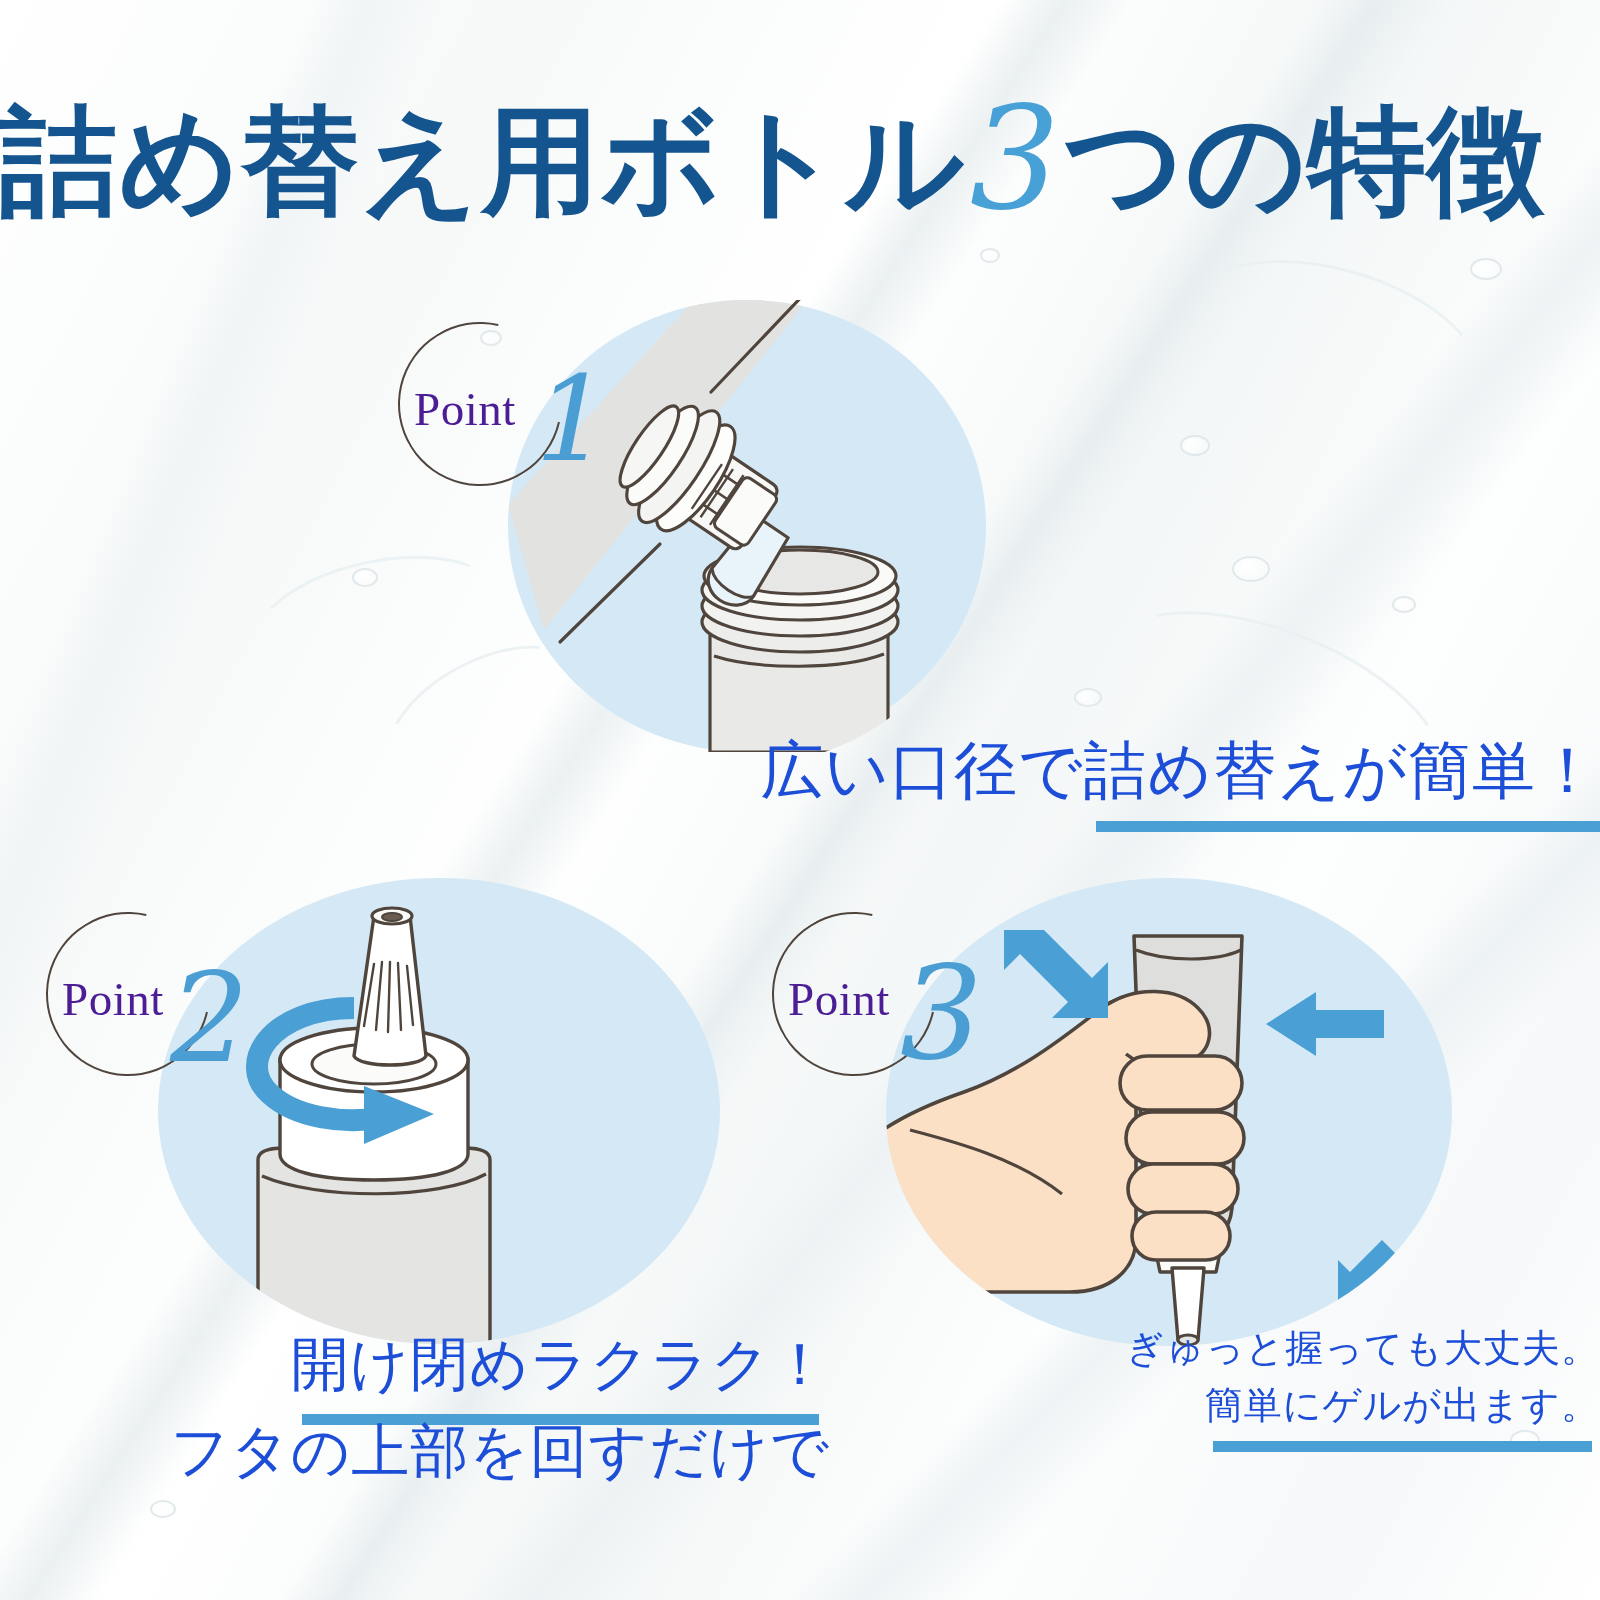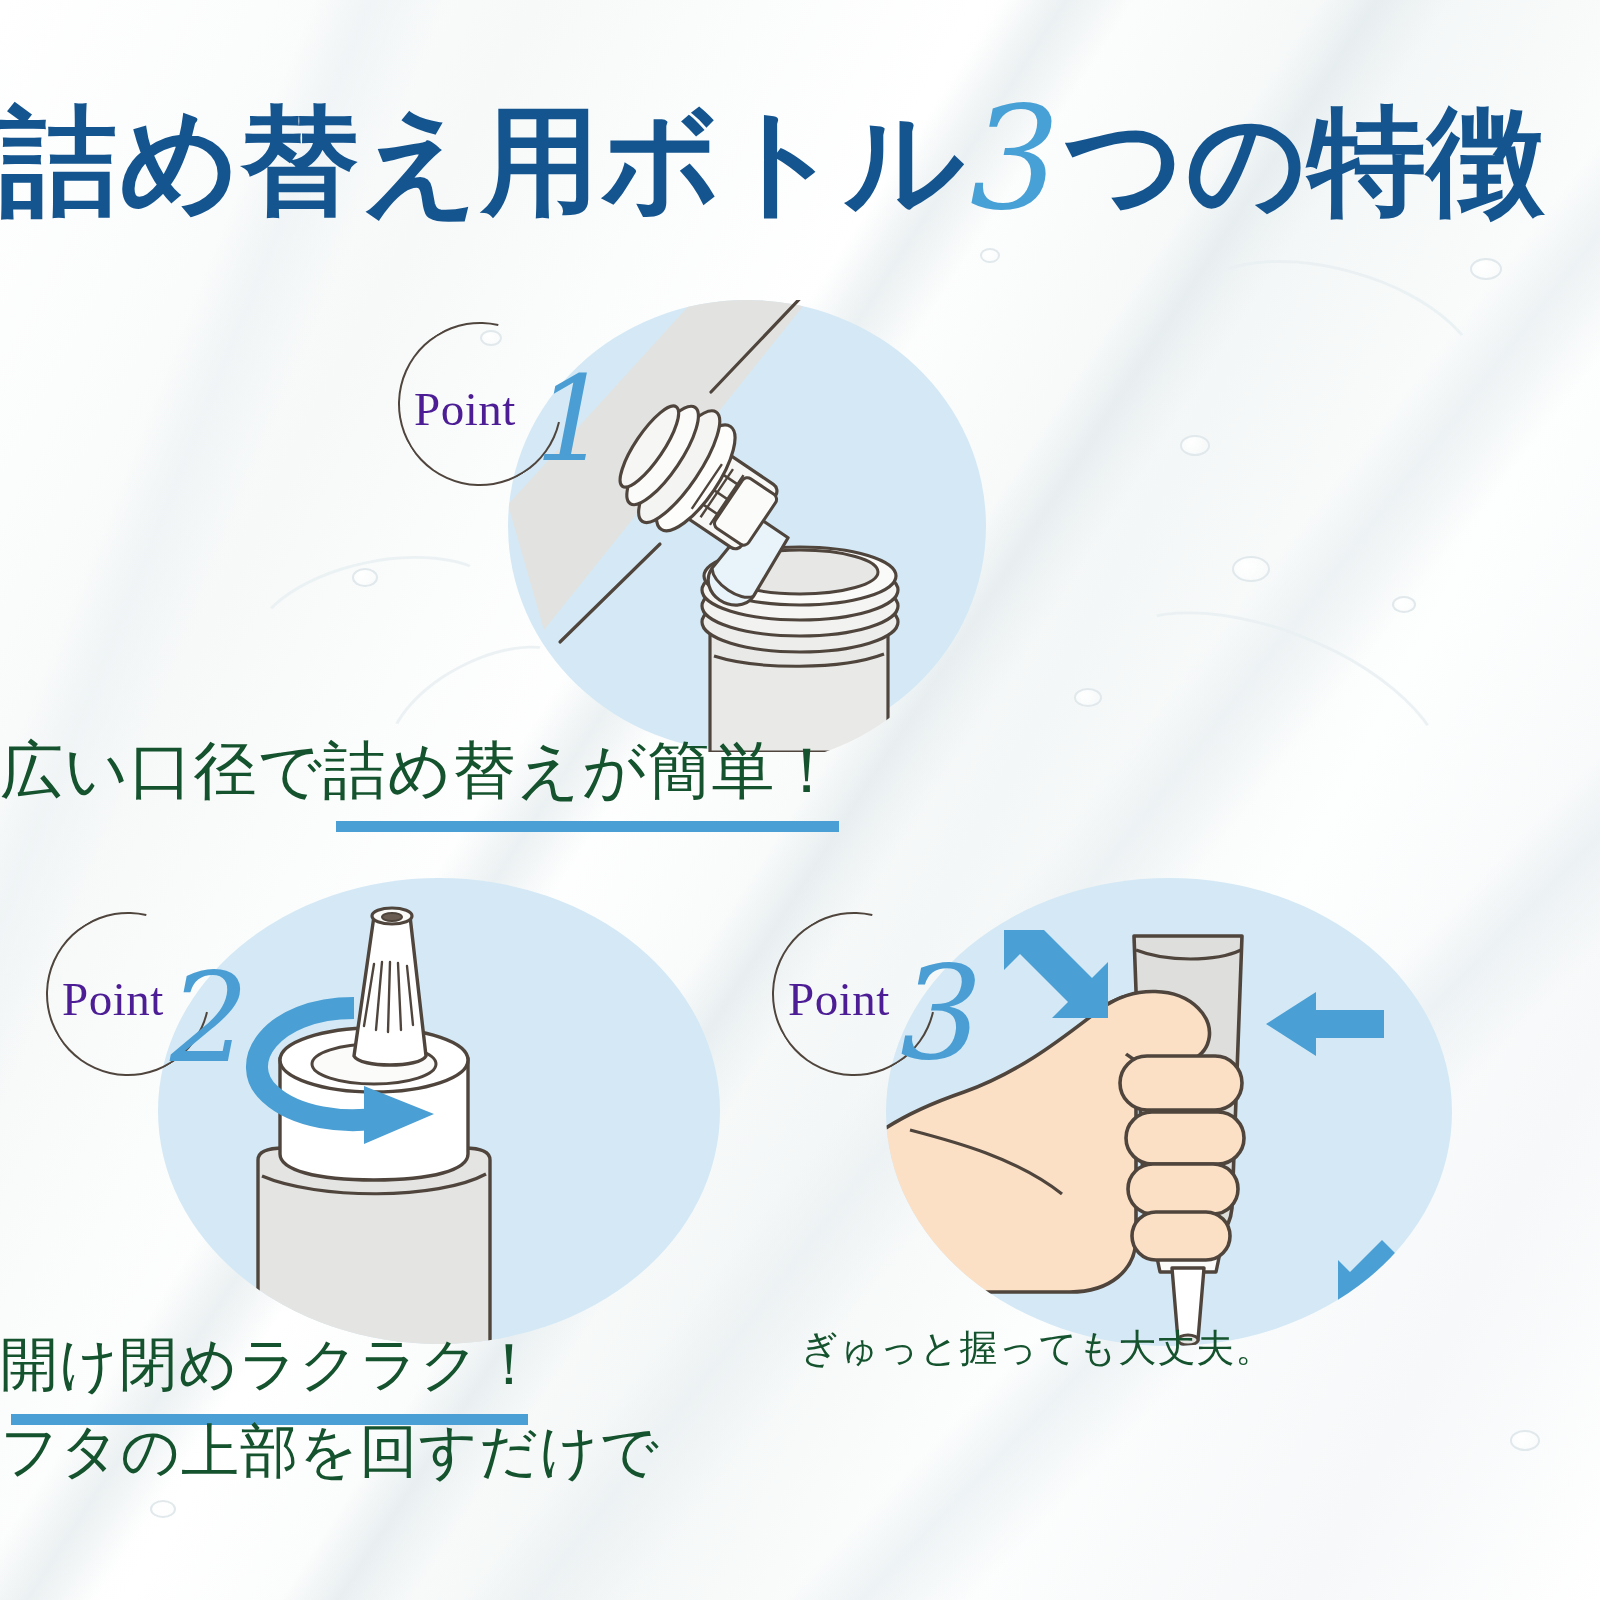--- a/index.html
+++ b/index.html
@@ -120,23 +120,23 @@
     color: #4a9ed4;
     line-height: 1;
   }
   .pn1 { left: 137px; top: 38px; font-size: 118px; font-weight: 400; }
   .pn2 { left: 124px; top: 44px; font-size: 124px; font-weight: 300; }
   .pn3 { left: 128px; top: 36px; font-size: 130px; font-weight: 300; }
 
   
   .caption {
     position: absolute;
-    text-align: left;
+    text-align: right;
     font-family: "Liberation Sans", sans-serif;
-    color: #14532d;
+    color: #1d4ed8;
     letter-spacing: 1px;
     white-space: nowrap;
   }
   .cap-line { position: relative; display: inline-block; }
   .cap-line.underlined::after {
     content: "";
     position: absolute;
     left: 2%;
     right: 2%;
     bottom: -18px;
@@ -341,16 +341,17 @@
     </svg>
 
     <div class="point-label" style="left:772px;top:912px;">
       <div class="point-arc"></div>
       <div class="point-word">Point</div>
       <div class="point-num pn3">3</div>
     </div>
 
     <div class="caption cap3">
       <div><span class="cap-line">ぎゅっと握っても大丈夫。</span></div>
+      <div><span class="cap-line underlined">簡単にゲルが出ます。</span></div>
     </div>
   </div>
 
 </div>
 
 </body></html>

